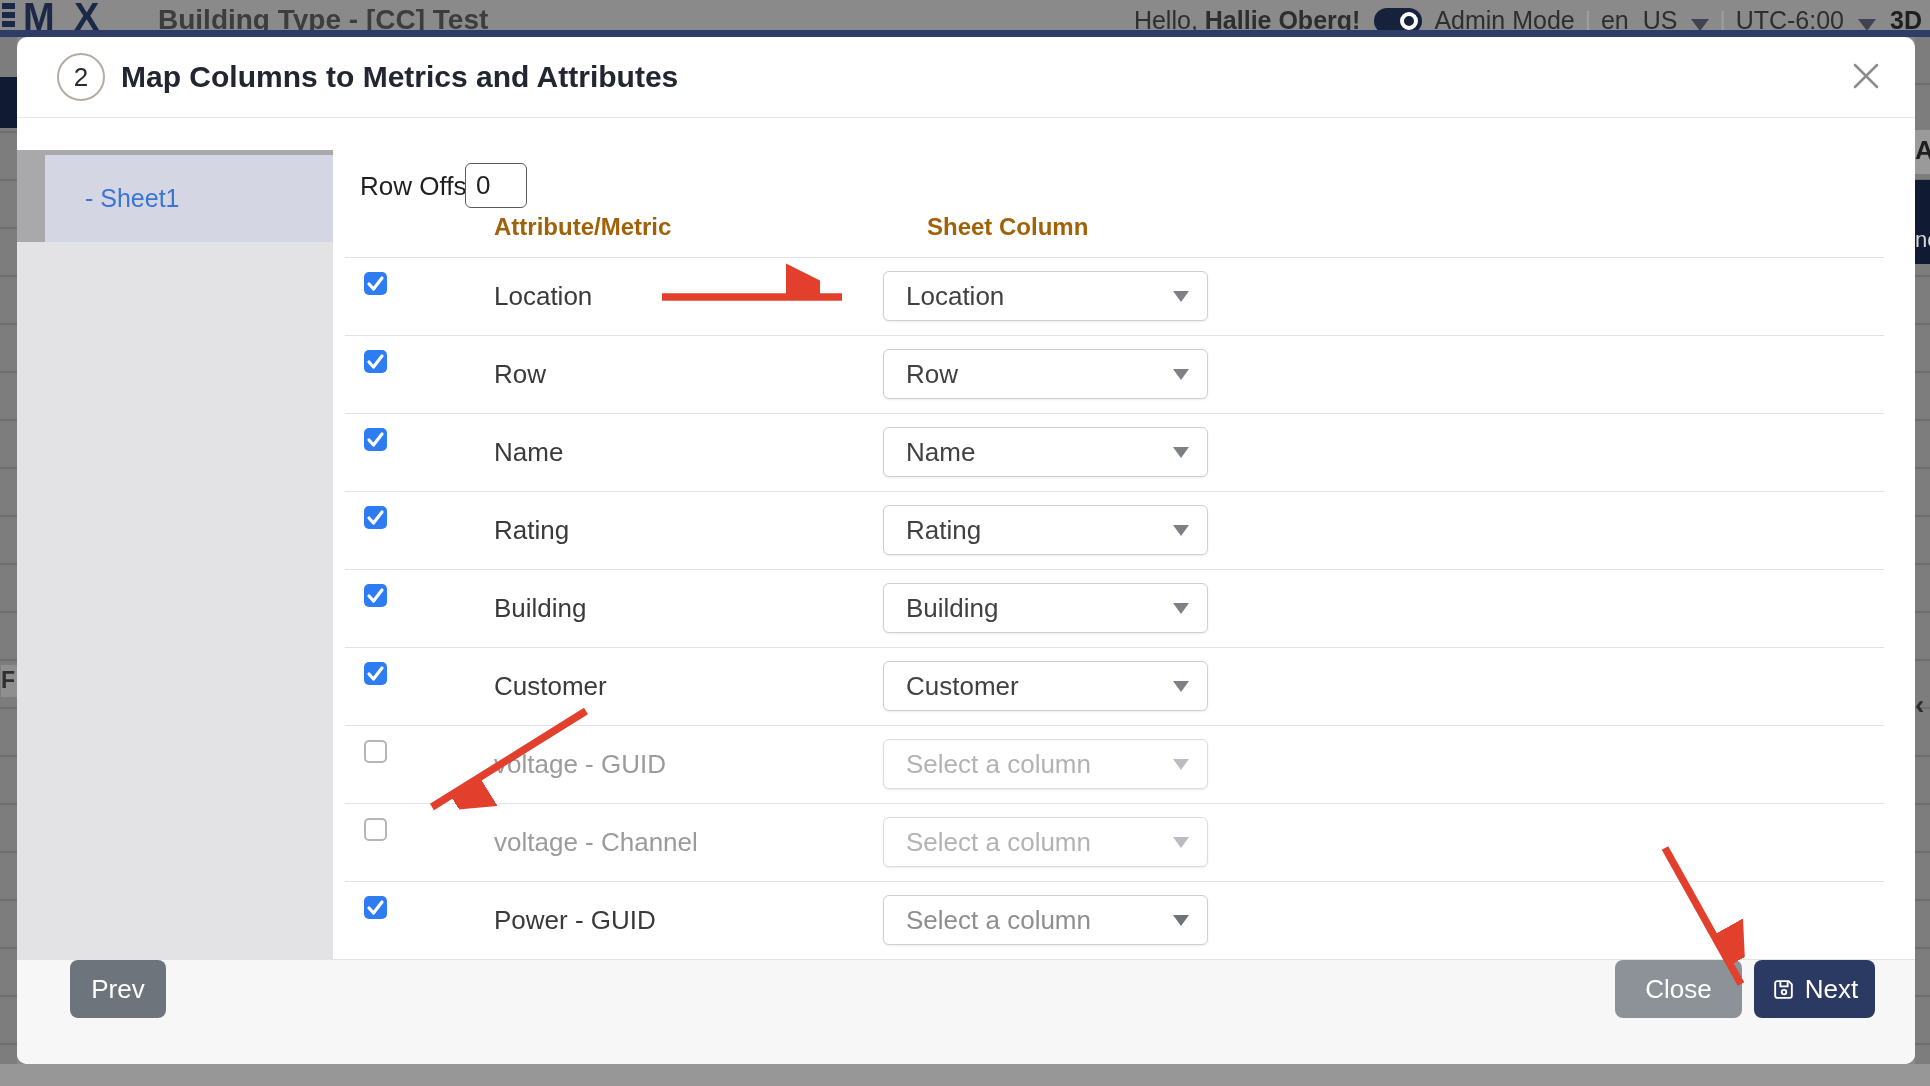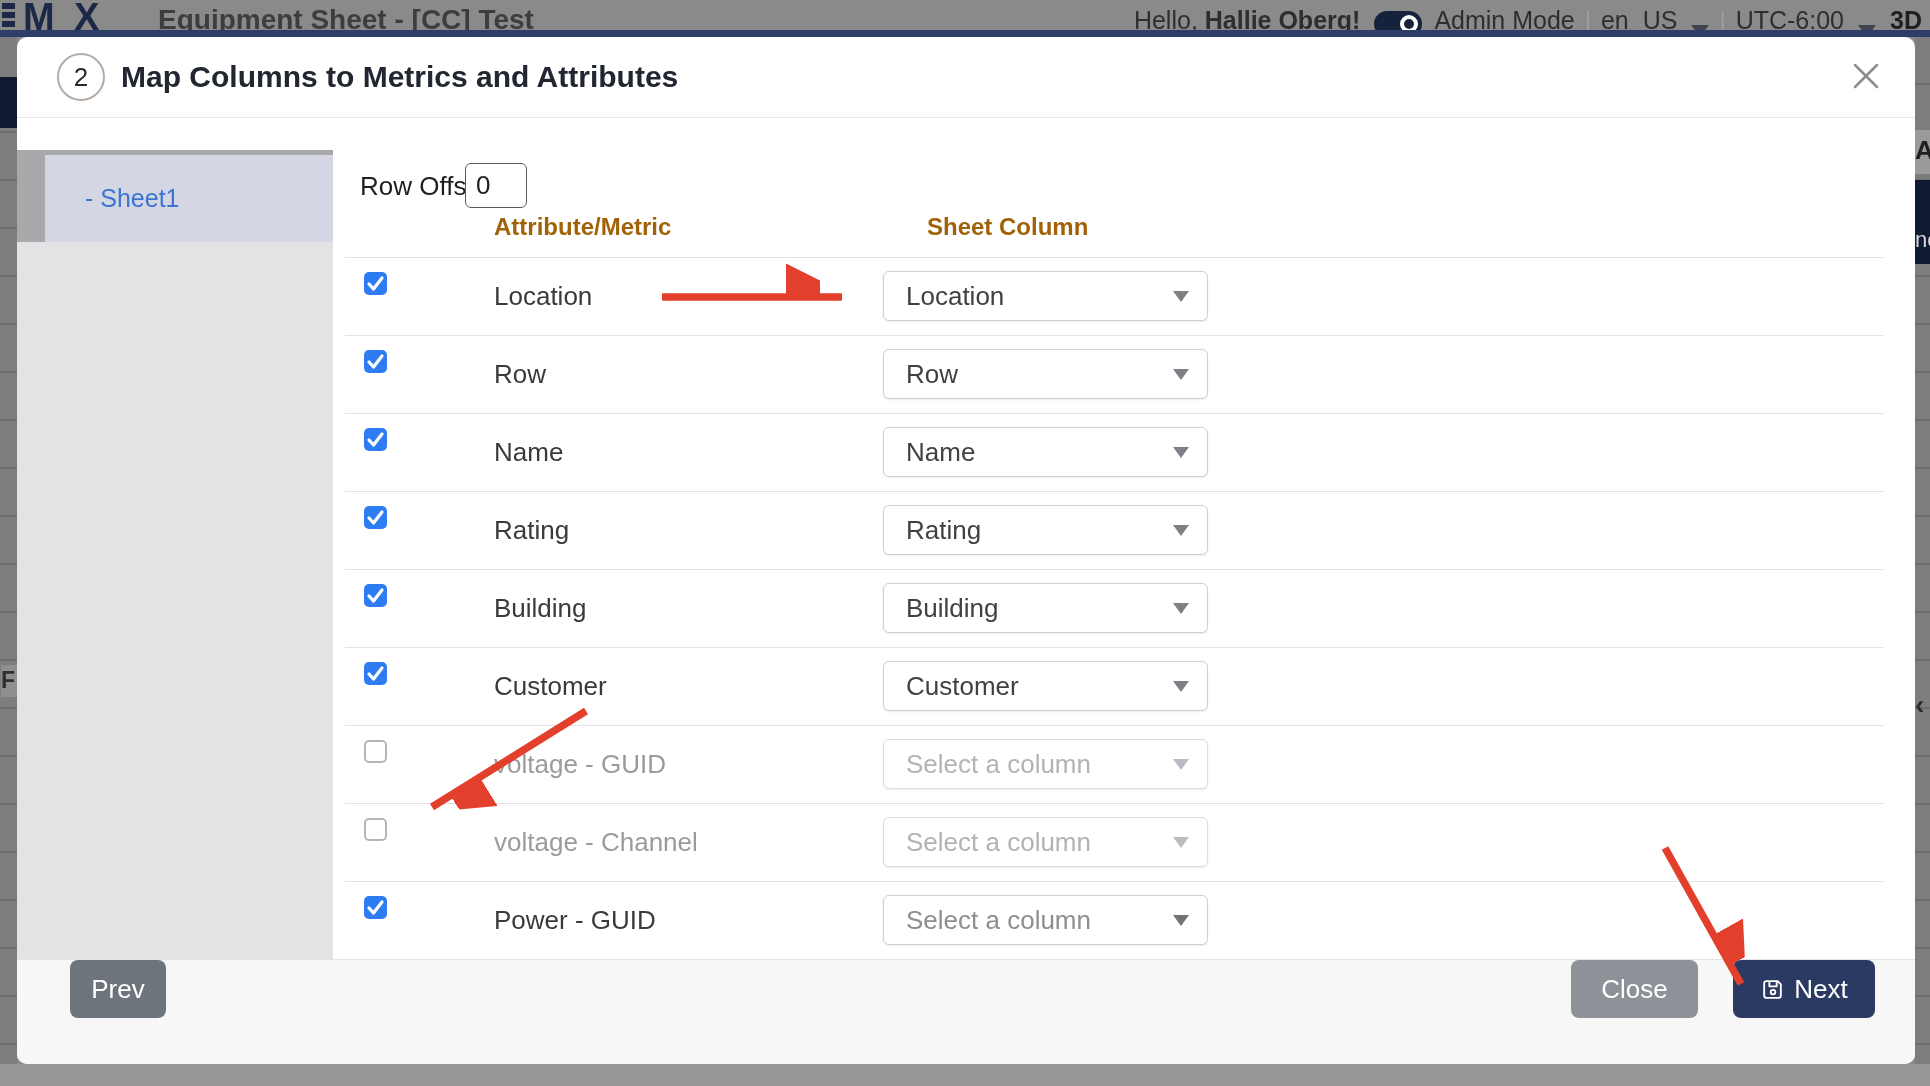--- a/index.html
+++ b/index.html
@@ -12,21 +12,21 @@
   .bd-header{
     position:absolute;left:0;top:0;width:1930px;height:30px;
     background:#8a8a8a;overflow:hidden;z-index:1;
   }
   .bd-logo{position:absolute;left:0;top:0;height:40px;}
   .bd-logo-bars{position:absolute;left:2px;top:3px;}
   .bd-logo-bars div{width:13px;height:6px;background:#1b2847;margin-bottom:3px;}
   .bd-logo-m{position:absolute;left:23px;top:-4px;font-size:38px;font-weight:bold;color:#1b2847;}
   .bd-logo-x{position:absolute;left:74px;top:-4px;font-size:38px;font-weight:bold;color:#1b2847;}
   .bd-title{position:absolute;left:158px;top:2px;font-size:28px;font-weight:600;color:#3d3d3d;line-height:36px;white-space:nowrap;}
-  .bd-right{position:absolute;right:8px;top:3px;display:flex;align-items:flex-end;gap:0;white-space:nowrap;color:#2e2e2e;font-size:25px;line-height:34px;}
+  .bd-right{position:absolute;right:8px;top:3px;display:flex;align-items:center;gap:0;white-space:nowrap;color:#2e2e2e;font-size:25px;line-height:34px;}
   .bd-hello{margin-right:14px;}
   .bd-hello b{font-weight:bold;}
   .bd-toggle{position:relative;width:48px;height:26px;background:#16213c;border-radius:13px;margin:1px 12px 0 0;flex:0 0 auto;}
   .bd-toggle .knob{position:absolute;right:4px;top:4px;width:10px;height:10px;border:4px solid #fff;border-radius:50%;}
   .bd-caret{display:inline-block;width:0;height:0;border-left:9px solid transparent;border-right:9px solid transparent;border-top:12px solid #3f4450;margin:9px 0 0 14px;}
   .bd-sep{color:#9f9f9f;margin:0 10px;font-size:24px;}
   .bd-corner{margin-left:14px;font-weight:bold;color:#1f1f1f;}
   .bd-navybar{position:absolute;left:0;top:30px;width:1930px;height:7px;background:#2e3d68;z-index:1;}
   .bd-side{position:absolute;top:37px;bottom:0;background:#7d7d7d;z-index:0;
     background-image:repeating-linear-gradient(to bottom,#7d7d7d 0,#7d7d7d 46px,#6e6e6e 46px,#6e6e6e 48px);}
@@ -76,38 +76,38 @@
   .dd .caret{position:absolute;right:18px;top:19px;width:0;height:0;border-left:8px solid transparent;border-right:8px solid transparent;border-top:11px solid #7d8186;}
   .dd.ph{color:#b3b3b3;}
   .dd.ph .caret{border-top-color:#b9bdc2;}
   .dd.phd{color:#8e8e8e;}
   .dd.phd .caret{border-top-color:#6f7478;}
   
   .m-footer{height:105px;flex:0 0 105px;border-top:1px solid #e5e5e5;background:#f7f7f8;border-radius:0 0 10px 10px;display:flex;align-items:flex-start;padding:0 40px 0 53px;box-sizing:border-box;}
   .btn{border:none;border-radius:8px;color:#fff;font-size:26px;font-family:inherit;height:58px;cursor:pointer;display:flex;align-items:center;justify-content:center;}
   .btn-prev{width:96px;background:#6d747c;}
   .btn-close{width:127px;background:#8d9298;margin-left:auto;}
-  .btn-next{width:142px;background:#2b3a62;margin-left:35px;gap:9px;}
+  .btn-next{width:121px;background:#2b3a62;margin-left:12px;gap:9px;}
   
   .arrows{position:absolute;left:0;top:0;width:1930px;height:1086px;z-index:5;pointer-events:none;}
 </style>
 </head>
 <body>
 
 <div class="bd-header">
   <div class="bd-logo">
     <div class="bd-logo-bars">
         <div></div>
         <div></div>
         <div></div>
       </div>
     <span class="bd-logo-m">M</span>
     <span class="bd-logo-x">X</span>
   </div>
-  <div class="bd-title">Equipment Sheet - [CC] Test</div>
+  <div class="bd-title">Building Type - [CC] Test</div>
   <div class="bd-right">
     <span class="bd-hello"><span>Hello,</span> <b>Hallie Oberg!</b></span>
     <span class="bd-toggle">
         <span class="knob"></span>
       </span>
     <span>Admin Mode</span>
     <span class="bd-sep">|</span>
     <span>en_US</span>
     <span class="bd-caret"></span>
     <span class="bd-sep">|</span>

